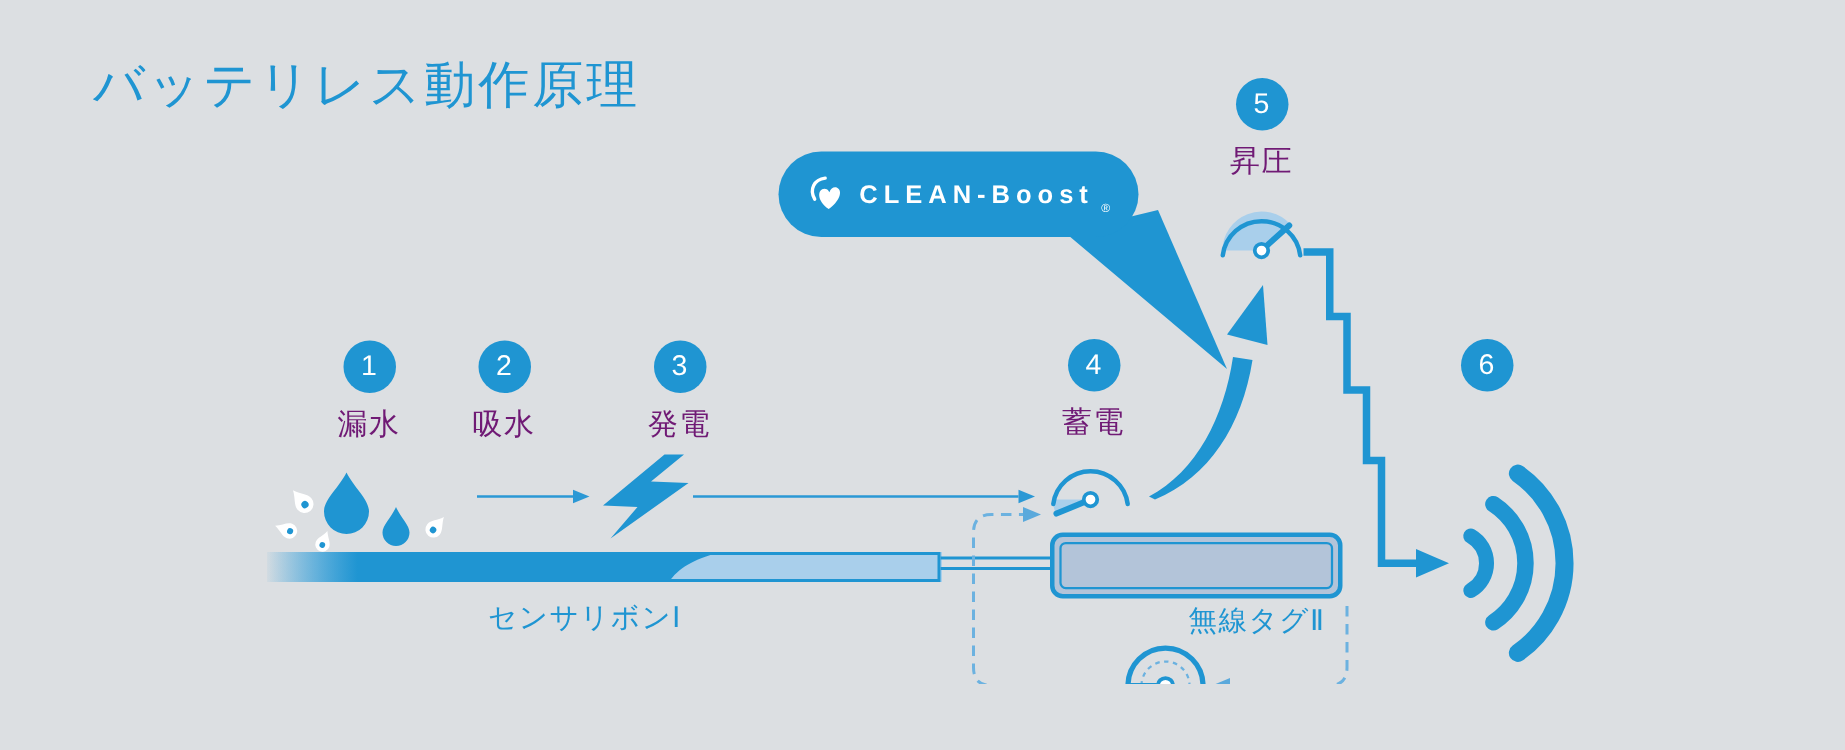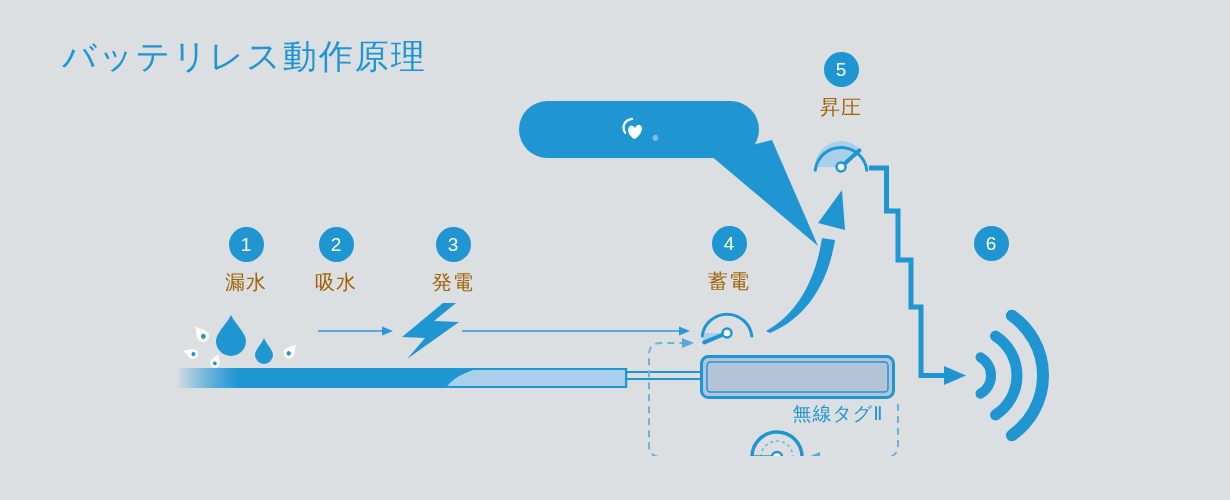--- a/index.html
+++ b/index.html
@@ -19,21 +19,21 @@
     display:flex;align-items:center;justify-content:center;gap:7px;color:#fff;
   }
   .bubble .brand{font-size:17px;font-weight:700;letter-spacing:4px;white-space:nowrap;}
   .bubble .reg{font-size:8px;align-self:flex-end;margin-bottom:15px;margin-left:-2px;}
   
   .step{position:absolute;text-align:center;z-index:2;}
   .badge{
     width:35px;height:35px;border-radius:50%;background:#1f95d2;color:#fff;
     font-size:19px;display:flex;align-items:center;justify-content:center;margin:0 auto;
   }
-  .step-label{margin-top:7px;color:#a16207;font-size:20px;letter-spacing:1px;white-space:nowrap;}
+  .step-label{margin-top:7px;color:#701a75;font-size:20px;letter-spacing:1px;white-space:nowrap;}
   .s1{left:211px;top:227px;width:70px;}
   .s2{left:301px;top:227px;width:70px;}
   .s3{left:418px;top:227px;width:70px;}
   .s4{left:694px;top:226px;width:70px;}
   .s5{left:806px;top:52px;width:70px;}
   .s6{left:921px;top:226px;width:140px;}
   
   .comp-label{position:absolute;color:#1f95d2;font-size:19px;z-index:2;text-align:center;letter-spacing:1px;white-space:nowrap;}
   .ribbon-label{left:290px;top:399px;width:200px;}
   .tag-label{left:748px;top:401px;width:180px;}
@@ -155,20 +155,21 @@
       <path d="M995.6,336.1 A47,47 0 0 1 995.6,414.9" stroke-width="11"></path>
       <path d="M1011.9,315.7 A73,73 0 0 1 1011.9,435.3" stroke-width="12"></path>
     </g>
   </svg>
 
   <div class="bubble">
     <svg width="28" height="28" viewBox="0 0 30 30">
       <path d="M13 3 C5 4 1.5 11 5.5 18" fill="none" stroke="#fff" stroke-width="2.4" stroke-linecap="round"></path>
       <path d="M15.5 25 C6.5 19 7.5 10.5 12.5 10.5 C15 10.5 16 13 16 13 C17 10 19.5 8.8 21.5 9.8 C26 12 23 20 15.5 25 Z" fill="#fff"></path>
     </svg>
+    <span class="brand">CLEAN-Boost</span>
     <span class="reg">®</span>
   </div>
 
   <div class="step s1">
     <div class="badge">1</div>
     <div class="step-label">漏水</div>
   </div>
   <div class="step s2">
     <div class="badge">2</div>
     <div class="step-label">吸水</div>
@@ -182,15 +183,16 @@
     <div class="step-label">蓄電</div>
   </div>
   <div class="step s5">
     <div class="badge">5</div>
     <div class="step-label">昇圧</div>
   </div>
   <div class="step s6">
     <div class="badge">6</div>
   </div>
 
+  <div class="comp-label ribbon-label">センサリボンⅠ</div>
   <div class="comp-label tag-label">無線タグⅡ</div>
 
 </div>
 
 </body></html>

